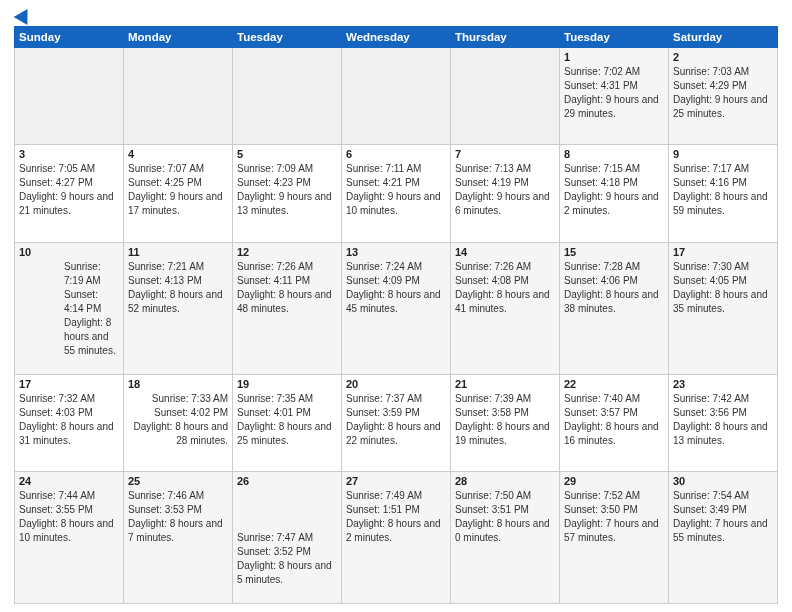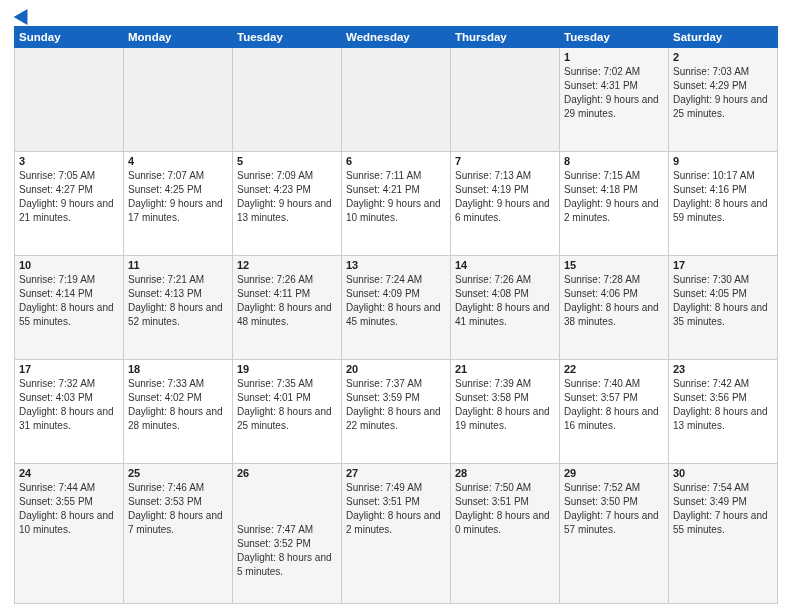--- a/index.html
+++ b/index.html
@@ -195,29 +195,29 @@
 Daylight: 9 hours and 6 minutes.</div>
           </td>
           <td>
             <span class="day-number">8</span>
             <div class="day-info" style="white-space: pre-line;">Sunrise: 7:15 AM
 Sunset: 4:18 PM
 Daylight: 9 hours and 2 minutes.</div>
           </td>
           <td>
             <span class="day-number">9</span>
-            <div class="day-info" style="white-space: pre-line;">Sunrise: 10:17 AM
+            <div class="day-info" style="white-space: pre-line;">Sunrise: 7:17 AM
 Sunset: 4:16 PM
 Daylight: 8 hours and 59 minutes.</div>
           </td>
         </tr>
         <tr>
           <td>
             <span class="day-number">10</span>
-            <div class="day-info" style="white-space: pre-line;">Sunrise: 7:19 AM
+            <div class="day-info" style="white-space: pre-line; margin-left: 45px;">Sunrise: 7:19 AM
 Sunset: 4:14 PM
 Daylight: 8 hours and 55 minutes.</div>
           </td>
           <td>
             <span class="day-number">11</span>
             <div class="day-info" style="white-space: pre-line;">Sunrise: 7:21 AM
 Sunset: 4:13 PM
 Daylight: 8 hours and 52 minutes.</div>
           </td>
           <td>
@@ -253,21 +253,21 @@
         </tr>
         <tr>
           <td>
             <span class="day-number">17</span>
             <div class="day-info" style="white-space: pre-line;">Sunrise: 7:32 AM
 Sunset: 4:03 PM
 Daylight: 8 hours and 31 minutes.</div>
           </td>
           <td>
             <span class="day-number">18</span>
-            <div class="day-info" style="white-space: pre-line;">Sunrise: 7:33 AM
+            <div class="day-info" style="white-space: pre-line; text-align: right;">Sunrise: 7:33 AM
 Sunset: 4:02 PM
 Daylight: 8 hours and 28 minutes.</div>
           </td>
           <td>
             <span class="day-number">19</span>
             <div class="day-info" style="white-space: pre-line;">Sunrise: 7:35 AM
 Sunset: 4:01 PM
 Daylight: 8 hours and 25 minutes.</div>
           </td>
           <td>
@@ -310,21 +310,21 @@
           </td>
           <td>
             <span class="day-number">26</span>
             <div class="day-info" style="white-space: pre-line; margin-top: 44px;">Sunrise: 7:47 AM
 Sunset: 3:52 PM
 Daylight: 8 hours and 5 minutes.</div>
           </td>
           <td>
             <span class="day-number">27</span>
             <div class="day-info" style="white-space: pre-line;">Sunrise: 7:49 AM
-Sunset: 3:51 PM
+Sunset: 1:51 PM
 Daylight: 8 hours and 2 minutes.</div>
           </td>
           <td>
             <span class="day-number">28</span>
             <div class="day-info" style="white-space: pre-line;">Sunrise: 7:50 AM
 Sunset: 3:51 PM
 Daylight: 8 hours and 0 minutes.</div>
           </td>
           <td>
             <span class="day-number">29</span>

